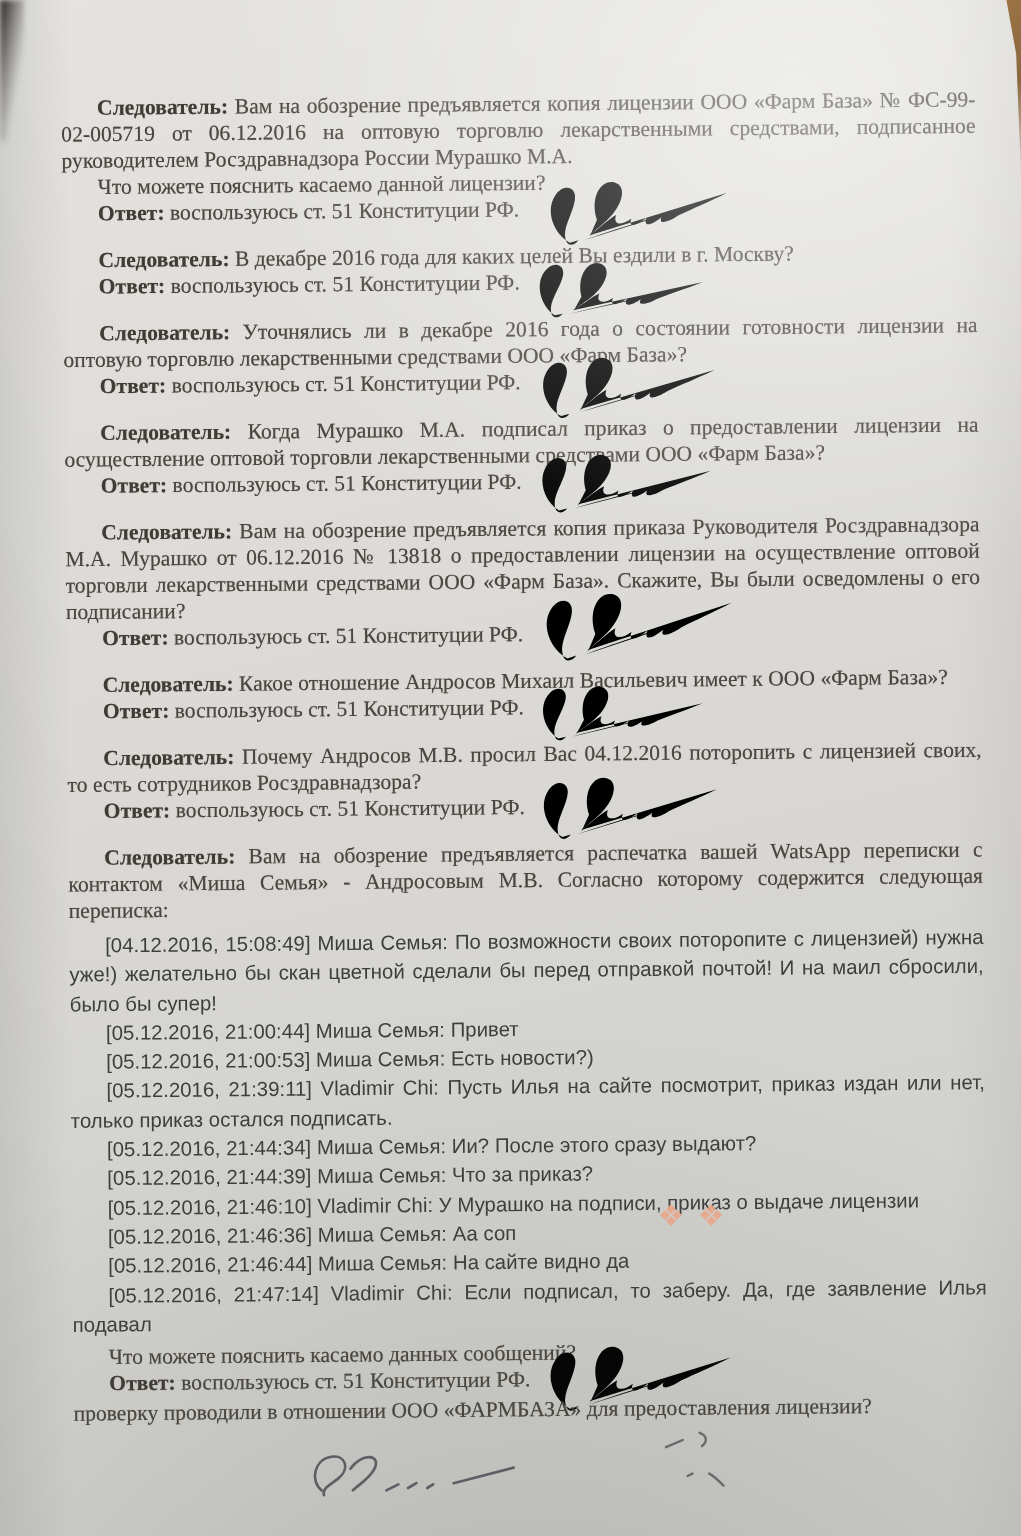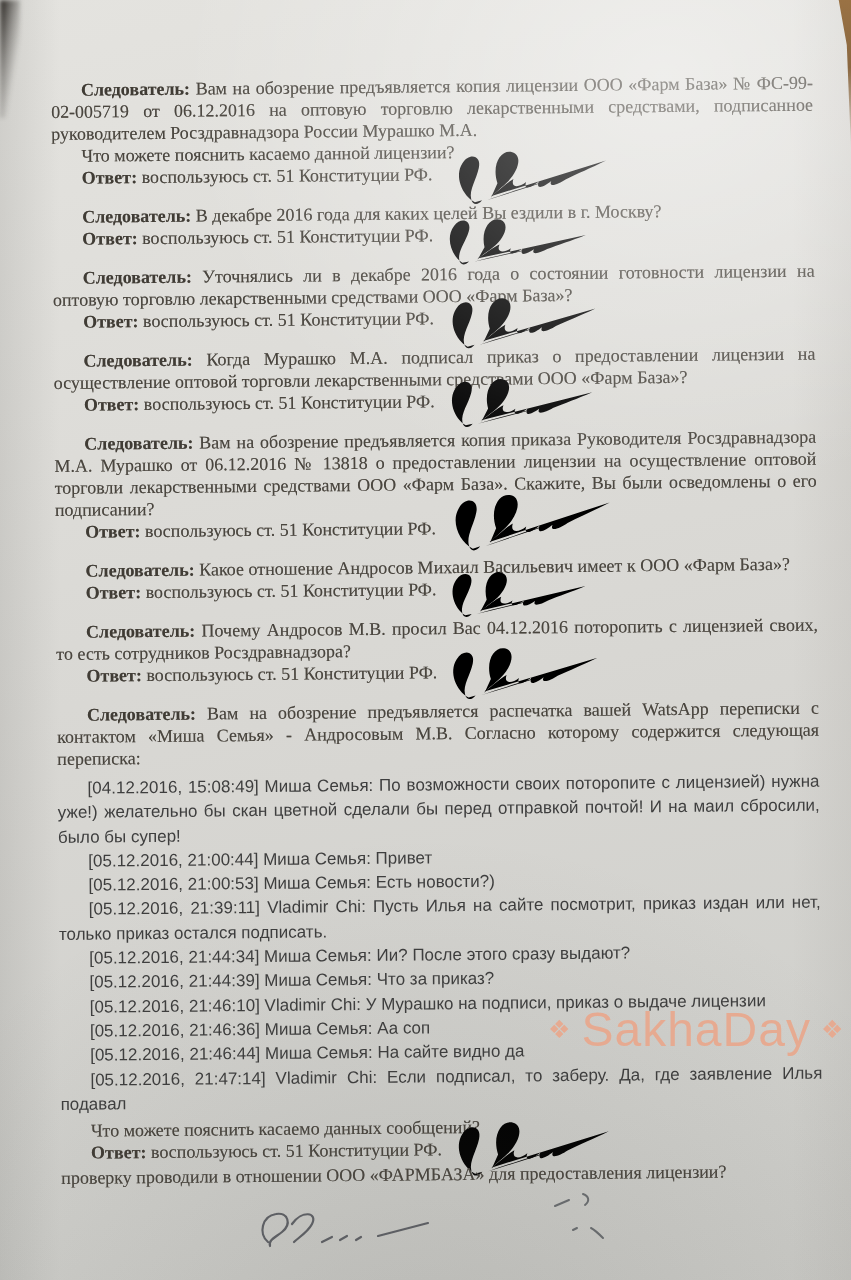--- a/index.html
+++ b/index.html
@@ -174,16 +174,15 @@
     <path d="M126,32 L176,19"></path>
   </svg>
   <svg class="sig-marks" width="70" height="62" viewBox="0 0 70 62">
     <path d="M12,20 l14,-6"></path>
     <path d="M40,8 c6,2 7,7 2,11"></path>
     <path d="M30,44 l4,-2 M48,42 c4,2 8,6 12,10"></path>
   </svg>
 
   <div class="watermark">
     <span class="glyph">❖</span>
-    <span>SakhaDay</span>
     <span class="glyph">❖</span>
   </div>
 </div>
 
 </body></html>

